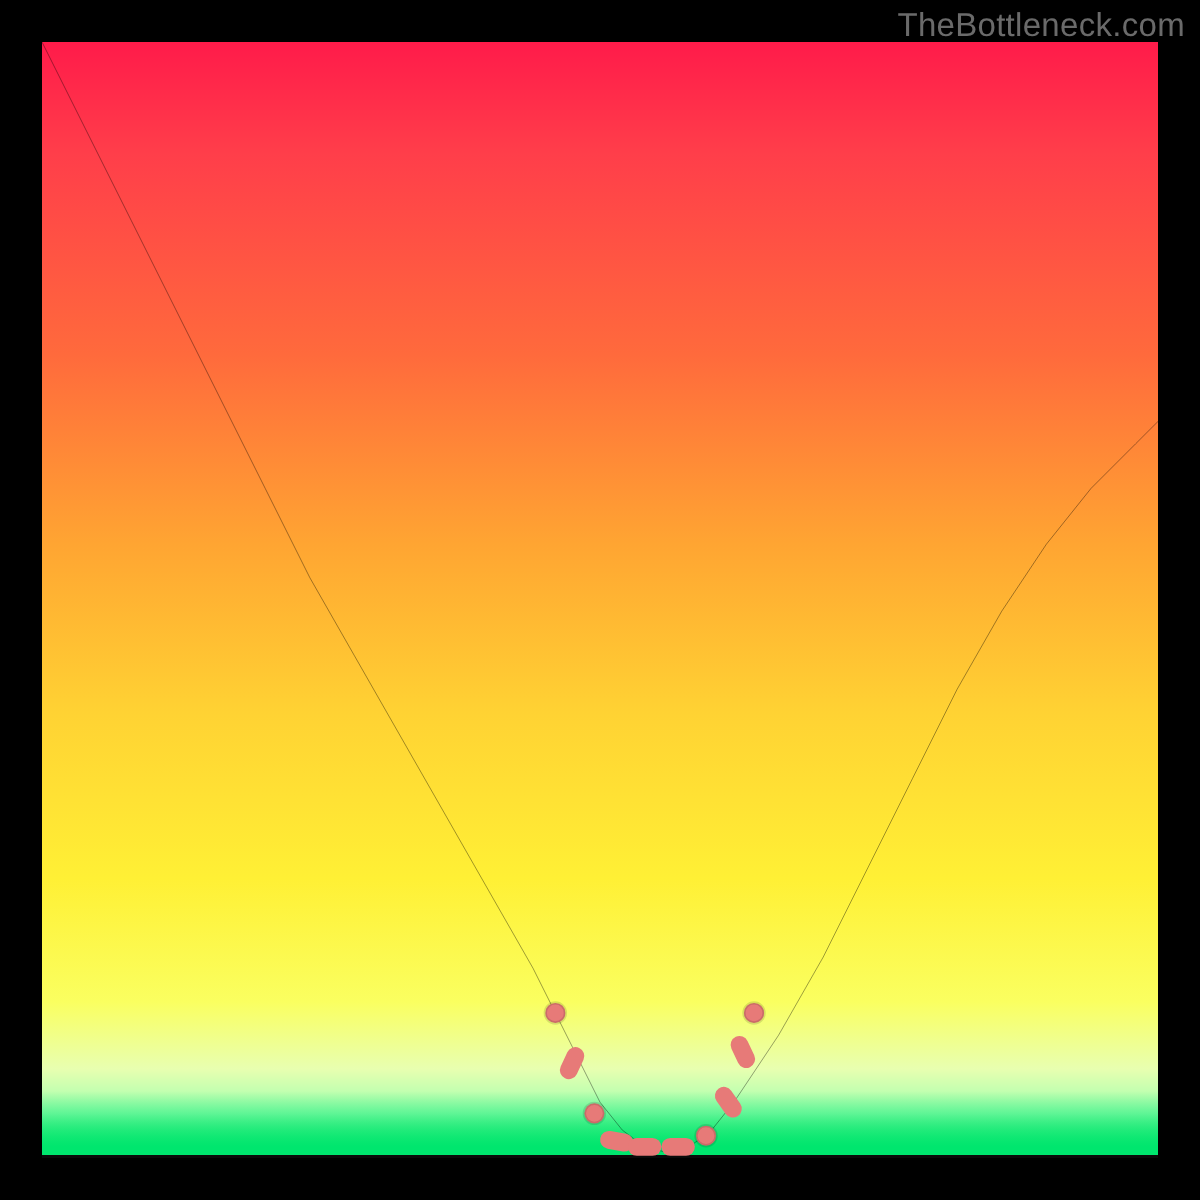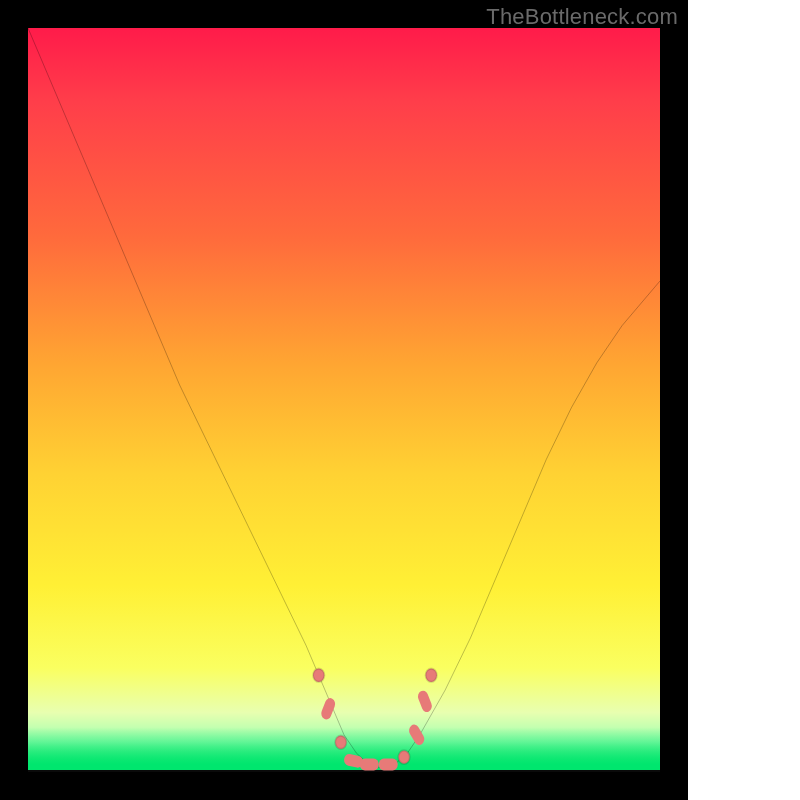--- a/index.html
+++ b/index.html
@@ -3,21 +3,21 @@
 <meta charset="utf-8">
 <style>
   body {
     margin: 0;
     padding: 0;
     background: #fff;
     font-family: Arial, Helvetica, sans-serif;
   }
   .stage {
     position: relative;
-    width: 688px;
+    width: 800px;
     height: 800px;
   }
   .frame {
     position: absolute;
     inset: 0;
     background: #000;
   }
   .plot {
     
     position: absolute;

